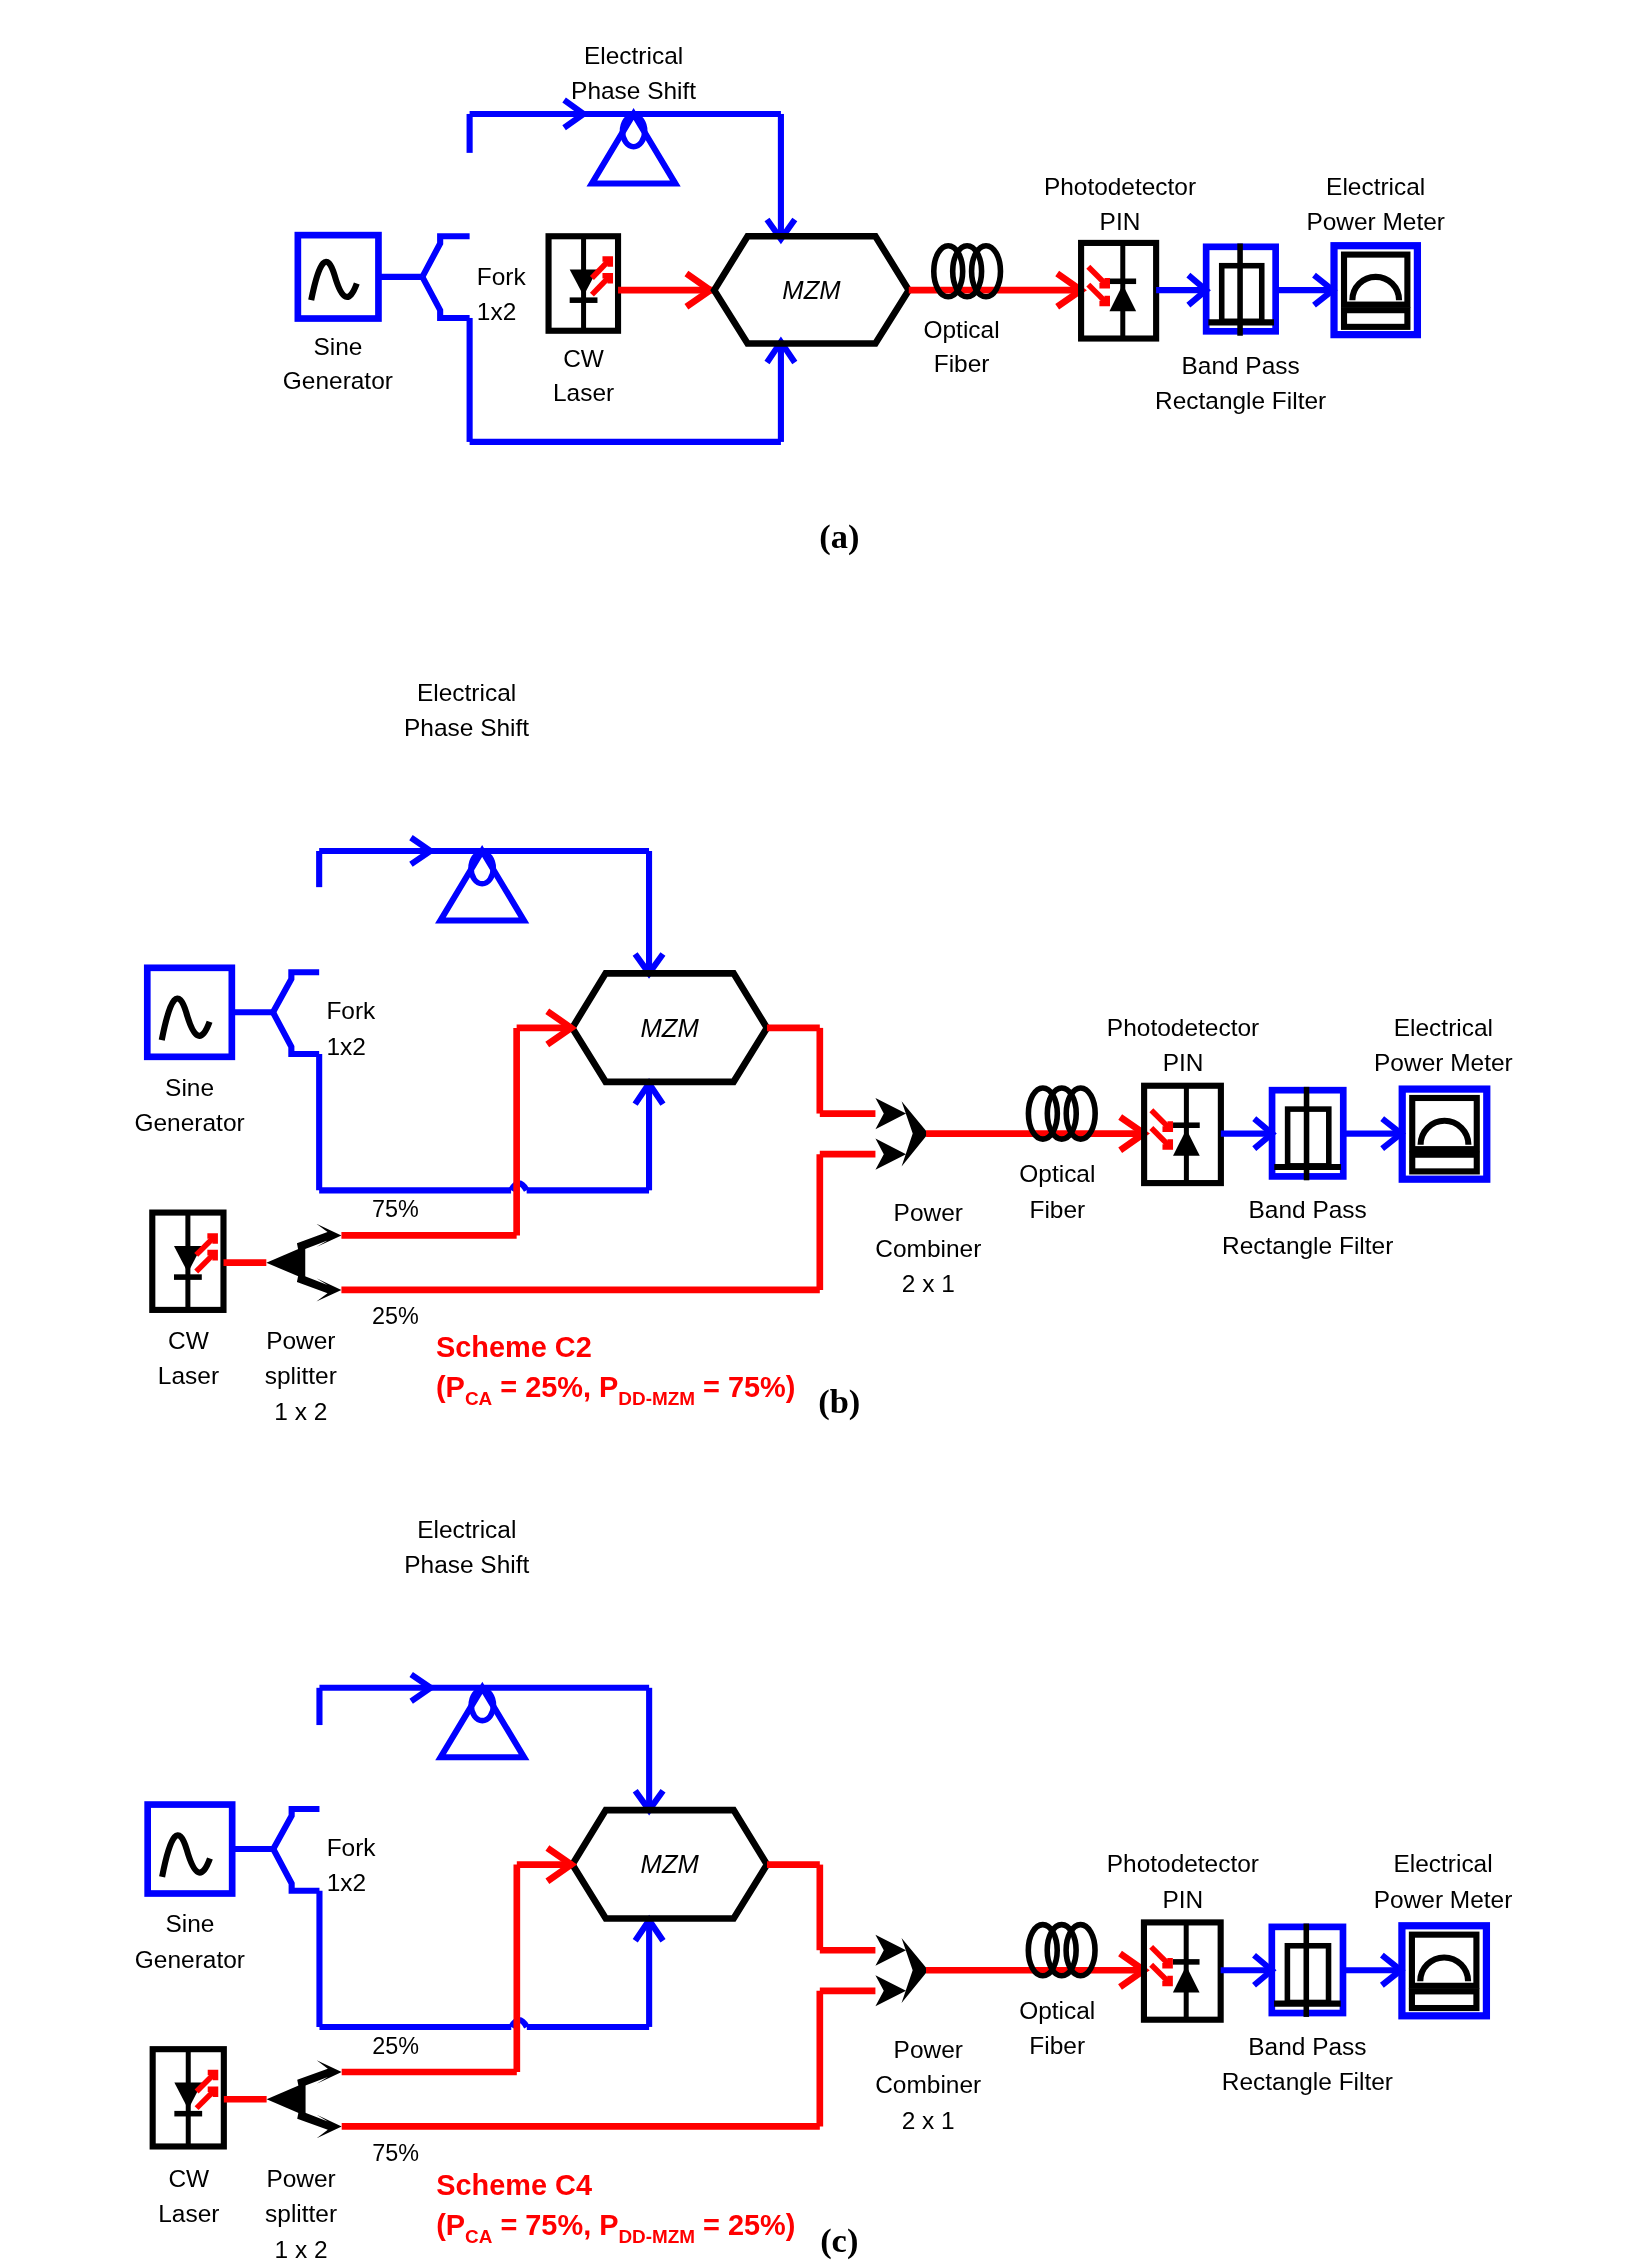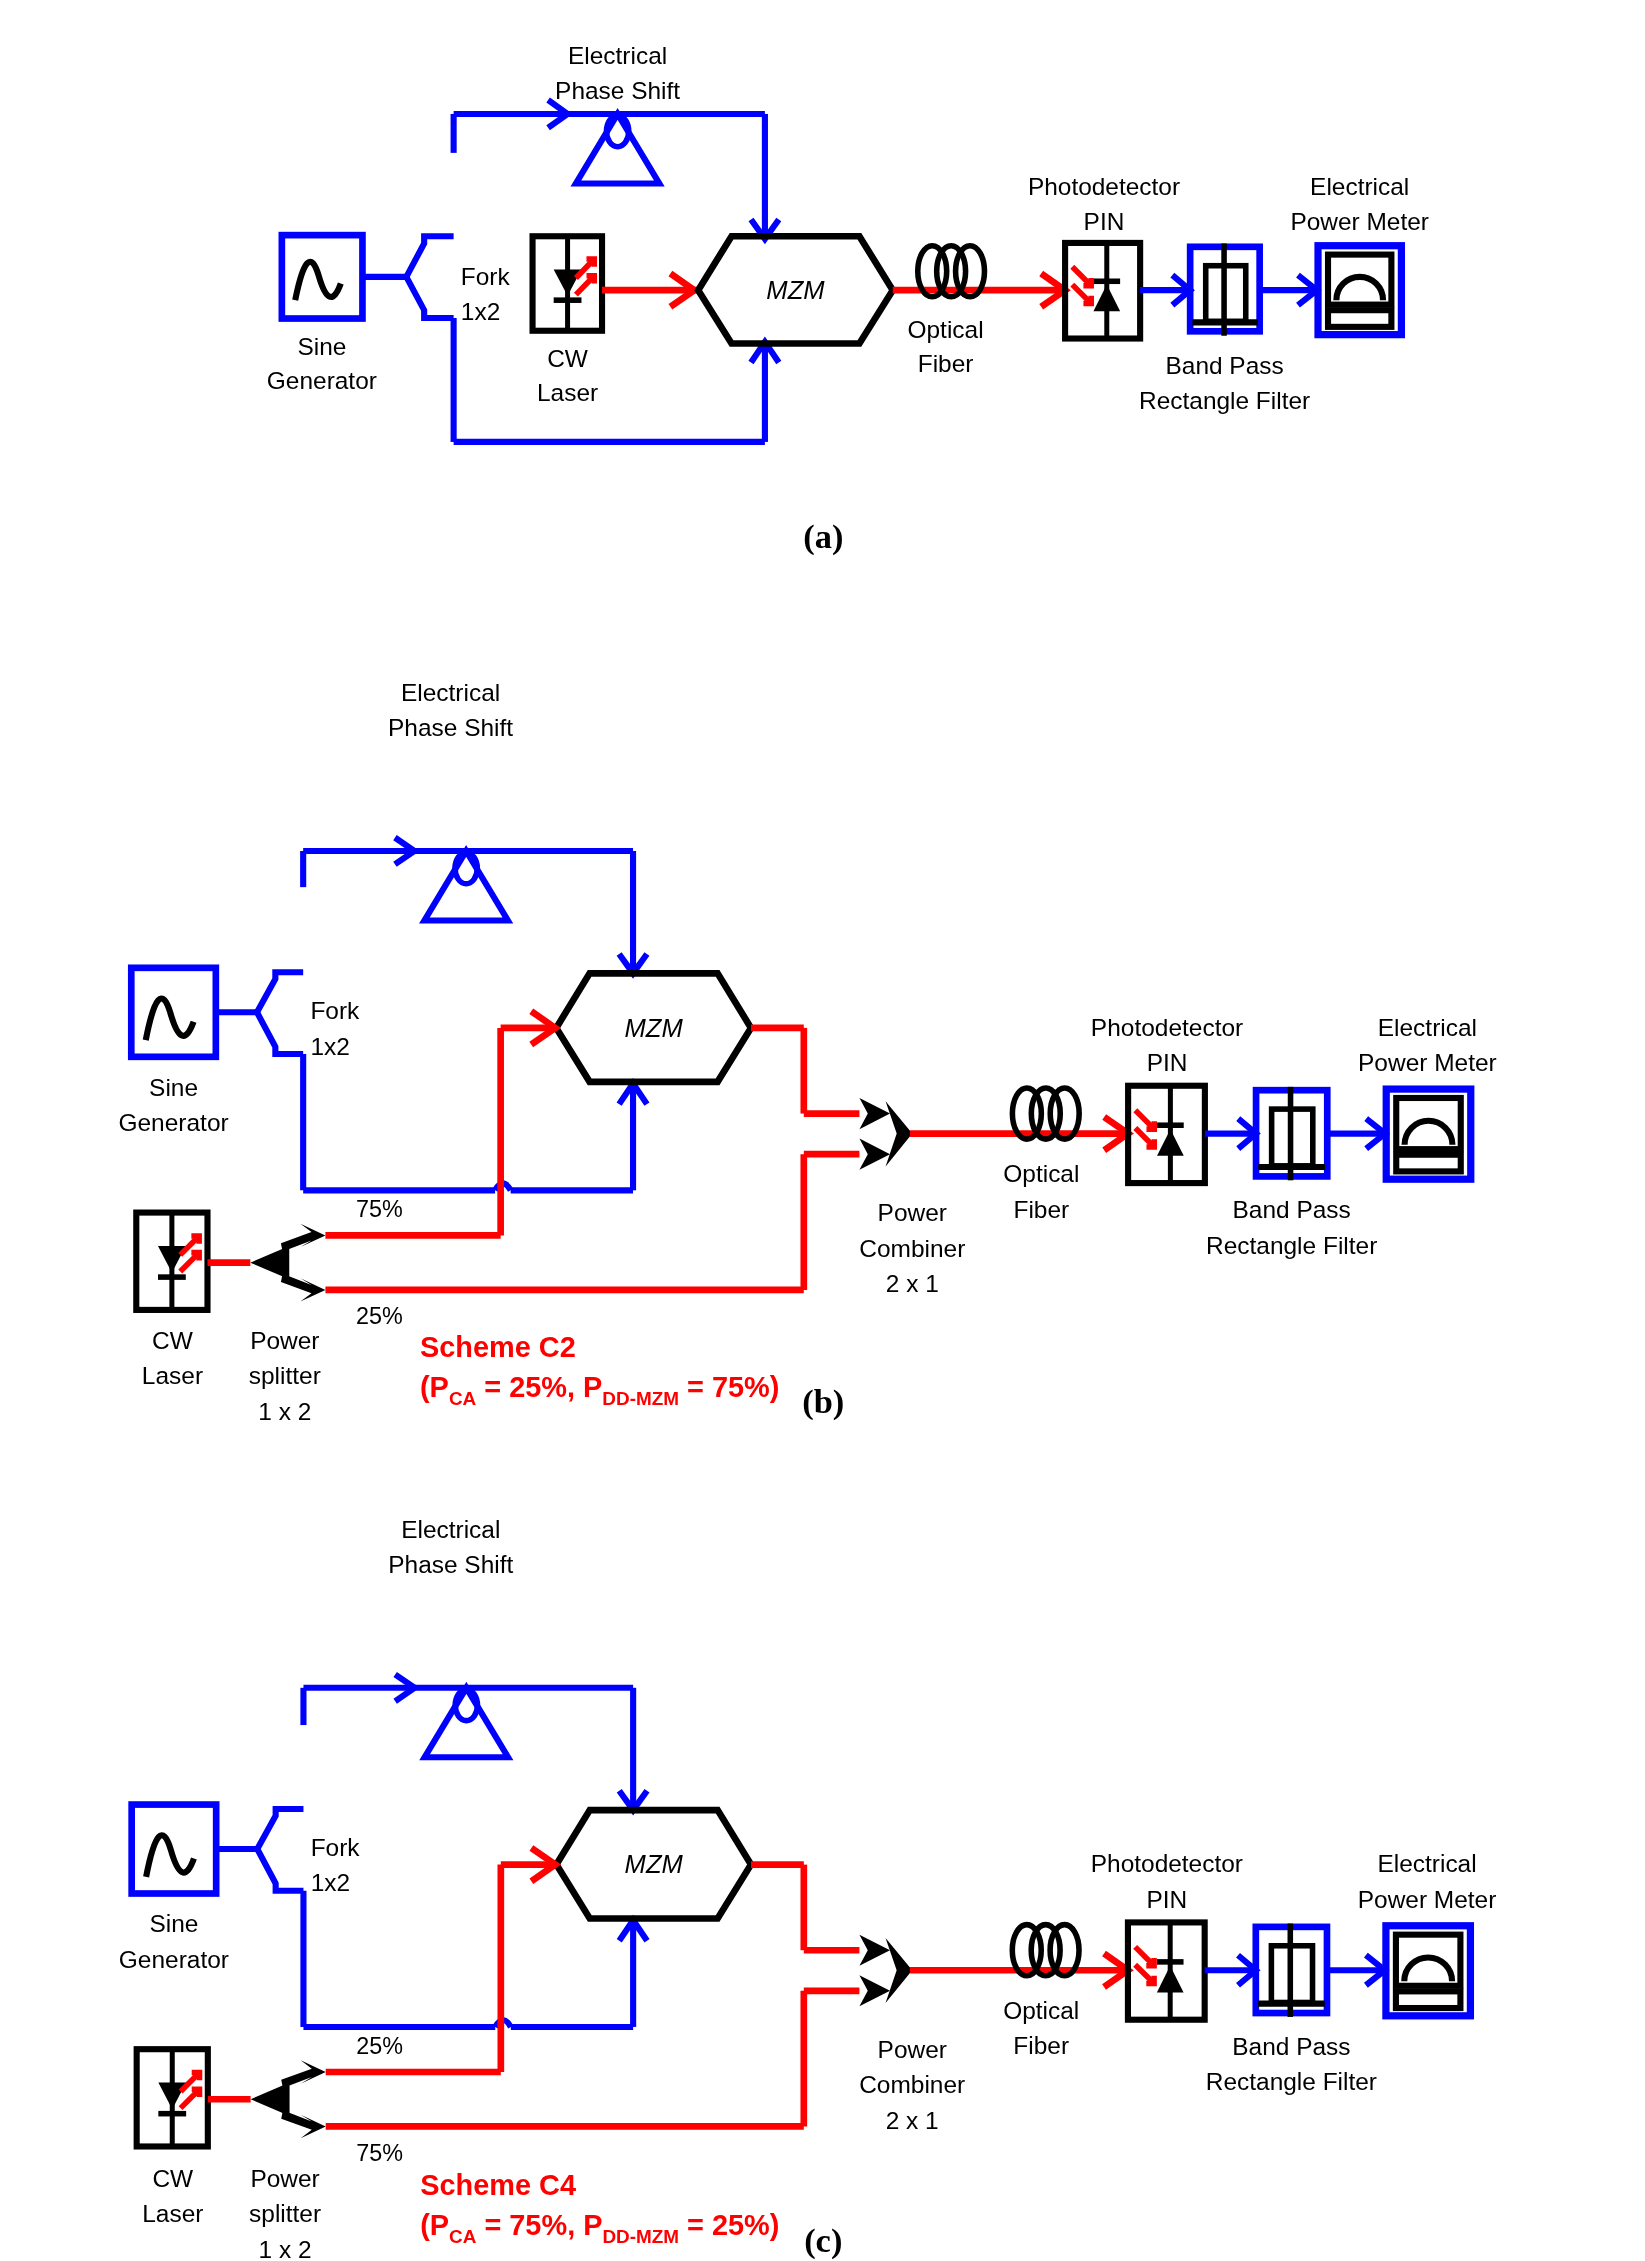--- a/index.html
+++ b/index.html
@@ -1,17 +1,17 @@
 <!DOCTYPE html>
 <html style="font-size:9px"><head>
 <meta charset="utf-8">
 <style>
   html,body{margin:0;padding:0;background:#ffffff;}
   body{width:1646px;height:2261px;font-family:"Liberation Sans",sans-serif;position:relative;overflow:hidden;}
-  .panel{position:absolute;left:0;width:1356px;}
+  .panel{position:absolute;left:16px;width:1356px;}
   svg{display:block;}
   text{font-family:"Liberation Sans",sans-serif;fill:#000000;}
   .lbl{font-size:44px;}
   .mzm{font-size:46px;font-style:italic;}
   .pct{font-size:42px;}
   .scheme{font-size:52px;font-weight:bold;fill:#ff0000;}
   .sub{font-size:34px;font-weight:bold;fill:#ff0000;}
   .plabel{font-family:"Liberation Serif",serif;font-size:62px;font-weight:bold;}
 </style>
 </head>

